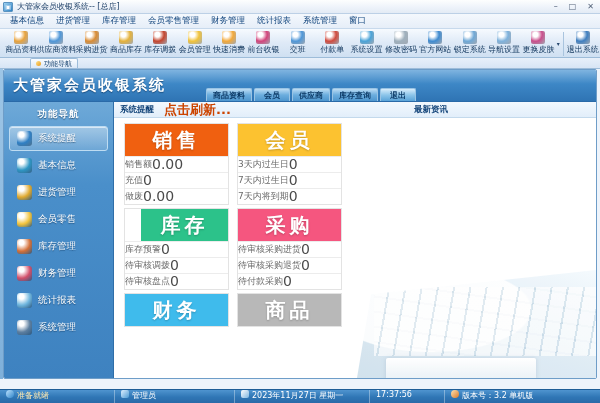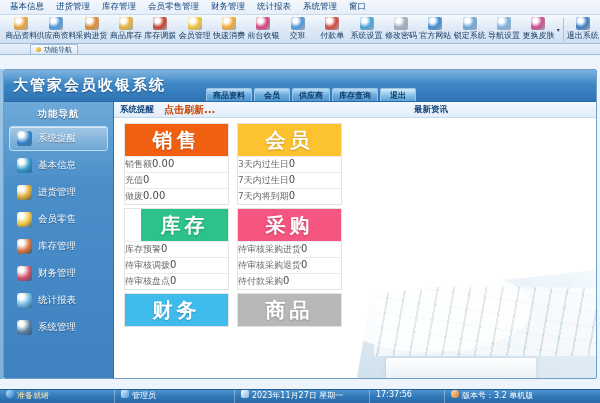--- a/index.html
+++ b/index.html
@@ -141,39 +141,39 @@
 
   
   .content { flex:1; background:#ffffff; display:flex; flex-direction:column; min-width:0; }
   .content-bar {
     height:16px; background:linear-gradient(#f2f8fe,#e2eefa);
     border-bottom:1px solid #c3d9ec;
     display:flex; align-items:center; padding:0 6px; gap:10px;
     position:relative;
   }
   .cb-label { font-size:8.5px; font-weight:bold; color:#14457a; }
-  .cb-refresh { font-size:10px; font-weight:bold; color:#cc4400; cursor:pointer; }
+  .cb-refresh { font-size:13px; font-weight:bold; color:#cc4400; cursor:pointer; }
   .cb-news { position:absolute; left:300px; font-size:8.5px; font-weight:bold; color:#14457a; }
 
   .panes { flex:1; display:flex; min-height:0; }
   .grid-wrap { width:238px; flex:0 0 238px; padding:5px 0 0 10px; }
   .tile-grid { display:grid; grid-template-columns:105px 105px; gap:3px 8px; }
   .tile { border:1px solid #e3e3e3; background:#fff; }
   .tile-head {
     height:32px; display:flex; align-items:center; justify-content:center;
     font-size:20px; font-weight:bold; color:#ffffff; letter-spacing:4px;
     text-shadow:0 1px 2px rgba(0,0,0,.22);
   }
   .tile-rows { }
   .tile-row {
     border-top:1px solid #ececec; padding:1px 0 2px;
     display:flex; flex-direction:row; align-items:center;
   }
   .tr-label { font-size:9px; color:#6b6b6b; line-height:11px; white-space:nowrap; }
-  .tr-value { font-size:10px; color:#4a4a4a; line-height:12px; }
+  .tr-value { font-size:14px; color:#4a4a4a; line-height:12px; }
 
   .news-pane { flex:1; background:#ffffff; position:relative; overflow:hidden; }
   .kb {
     position:absolute; right:-10px; bottom:-6px; width:250px; height:115px;
     background:
       radial-gradient(ellipse at 30% 35%, rgba(255,255,255,.9) 0 40%, rgba(0,0,0,0) 41%),
       linear-gradient(200deg,#f4fafe 0%,#dceaf4 45%,#c8dce9 100%);
     opacity:.85;
     clip-path: polygon(6% 22%, 100% 0%, 100% 100%, 0% 100%);
   }
@@ -206,20 +206,29 @@
 
   
   .desk-left { position:absolute; left:0; top:69px; bottom:24px; width:3px;
                background:linear-gradient(#9ec6e6,#7fb0da); }
 </style>
 </head>
 <body>
 
 <div id="app">
 
+  <div class="titlebar">
+    <div class="tb-icon">▣</div>
+    <div class="tb-title">大管家会员收银系统-- [总店]</div>
+    <div class="tb-btns">
+      <div class="tb-btn">–</div>
+      <div class="tb-btn">□</div>
+      <div class="tb-btn">✕</div>
+    </div>
+  </div>
 
   <div class="menubar" id="menubar">
       <div class="menu-item">基本信息</div>
       <div class="menu-item">进货管理</div>
       <div class="menu-item">库存管理</div>
       <div class="menu-item">会员零售管理</div>
       <div class="menu-item">财务管理</div>
       <div class="menu-item">统计报表</div>
       <div class="menu-item">系统管理</div>
       <div class="menu-item">窗口</div>

